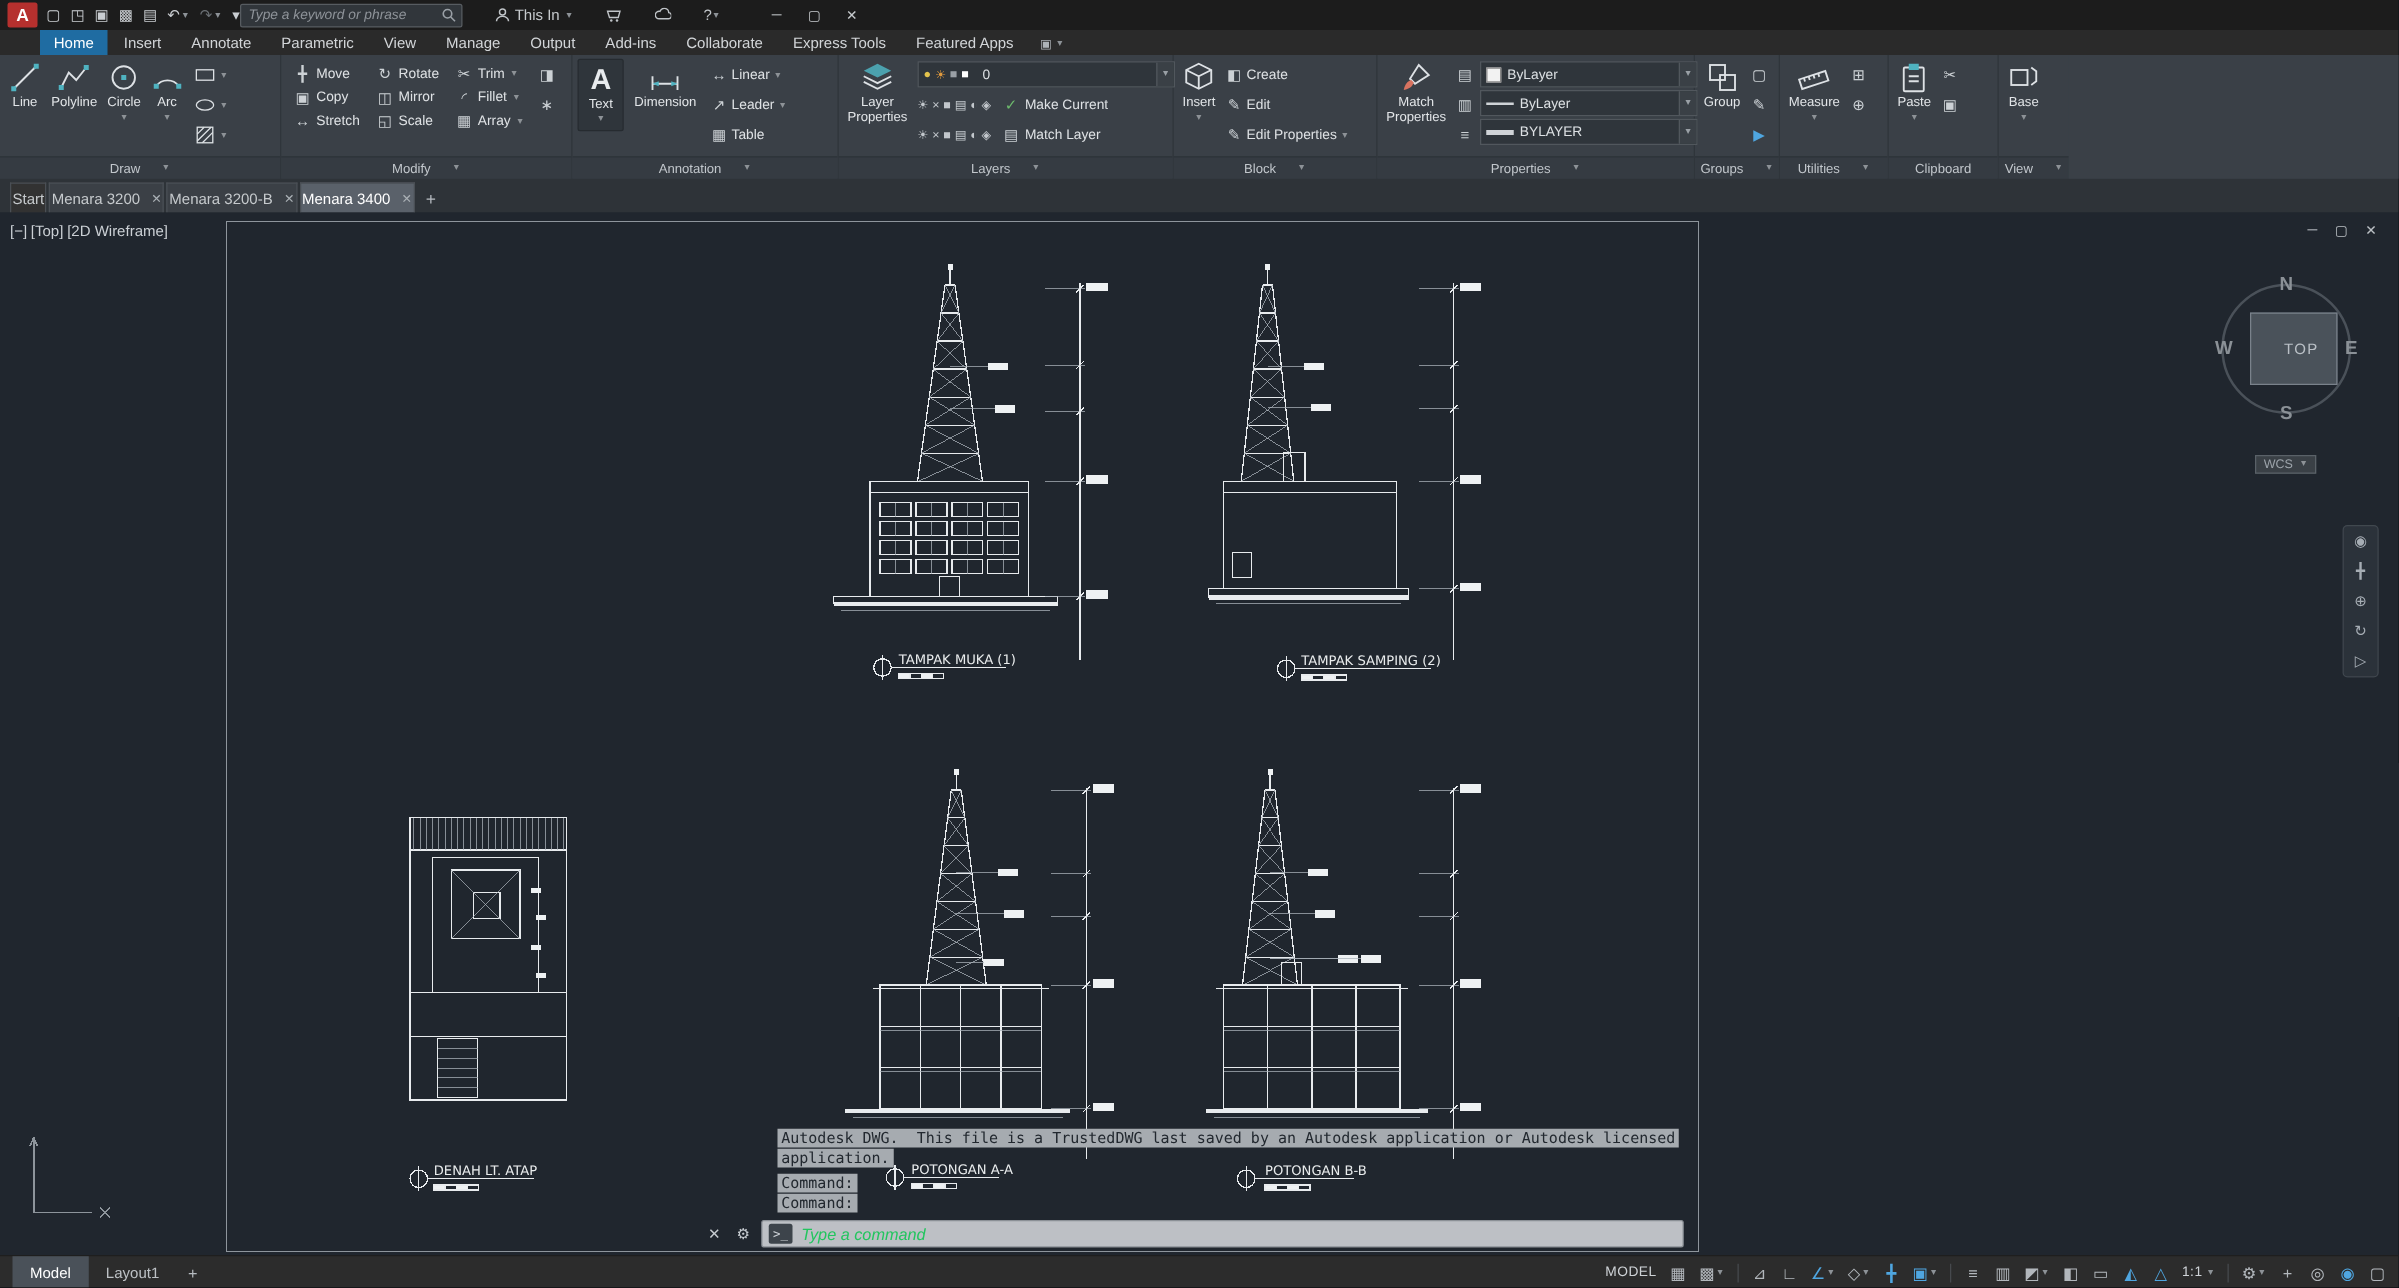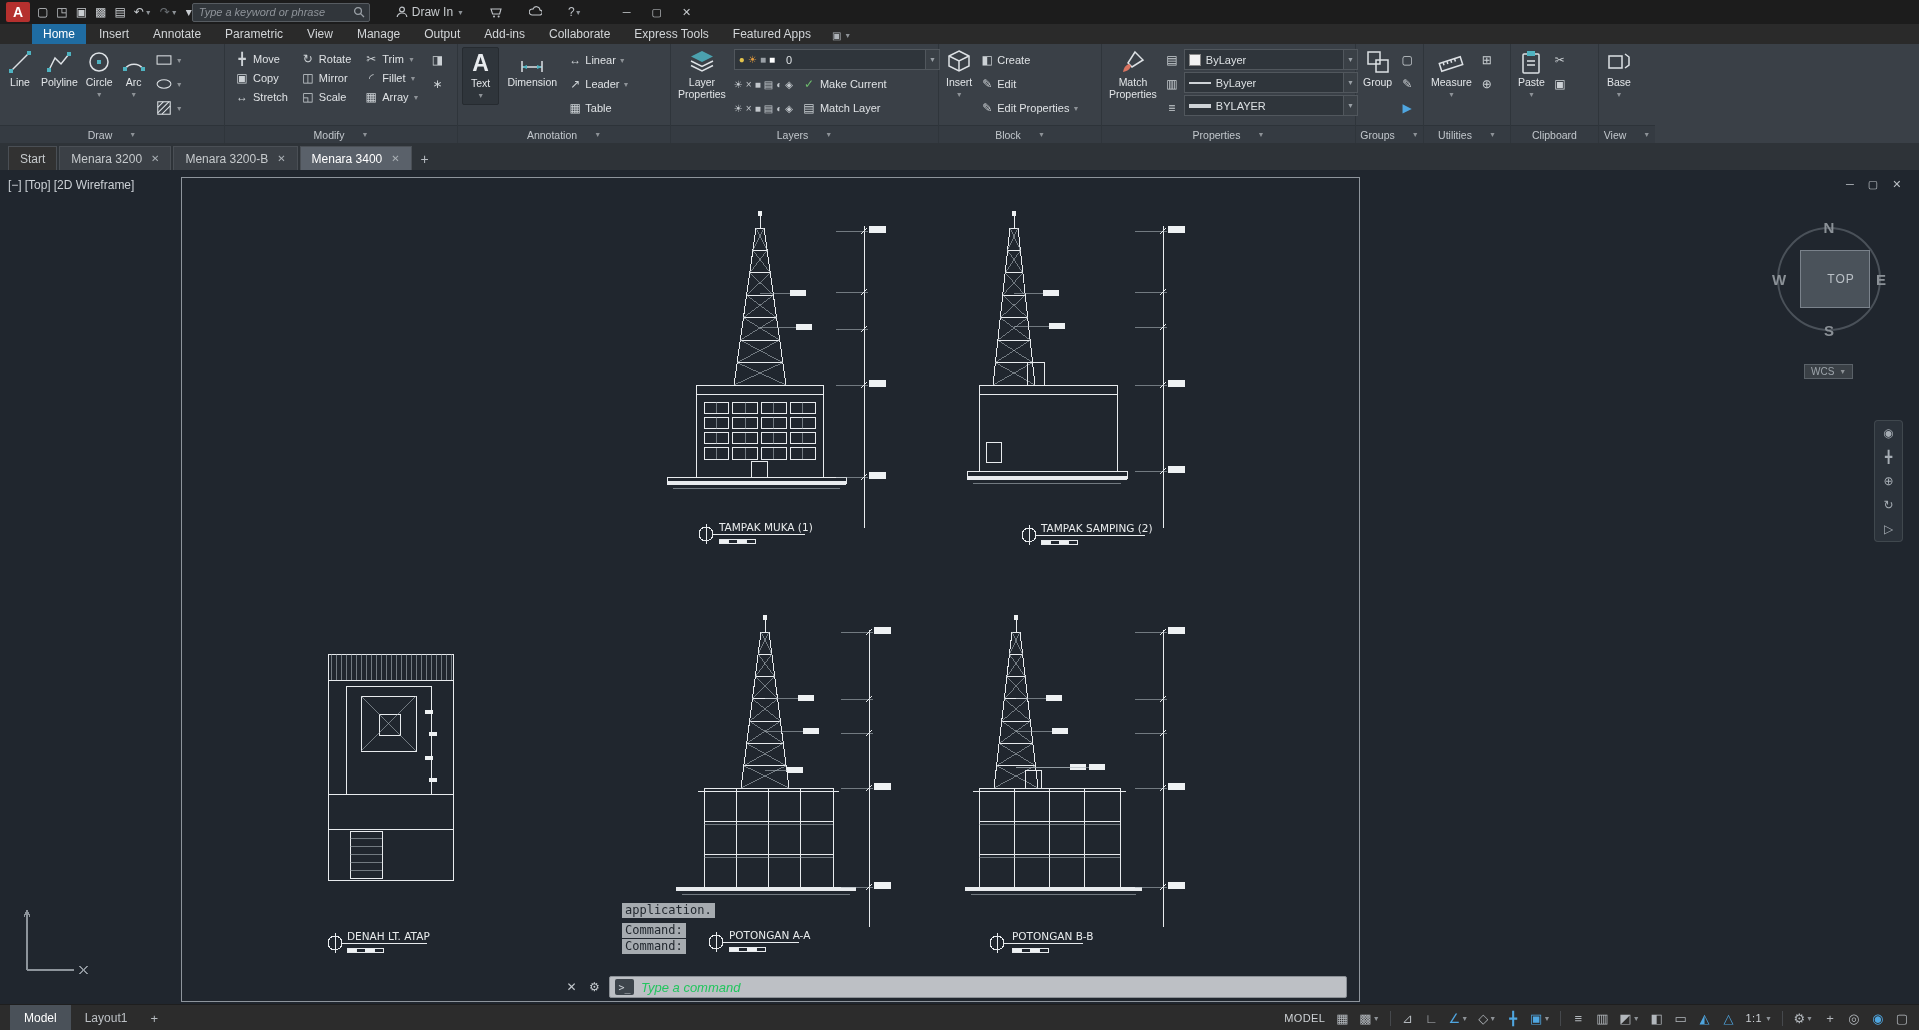--- a/index.html
+++ b/index.html
@@ -61,21 +61,21 @@
   .swatch{width:10px;height:10px;background:#f2f2f2;border:1px solid #888;}
   .lineglyph{width:22px;height:2px;background:#cfd3d7;}
   .lineglyph.thick{height:4px;}
   .lcombo-ic{font-size:10px;}
   .lrow-icons{display:flex;gap:3px;align-items:center;margin-right:6px;}
   .lrow-icons span{font-size:10px;color:#c2c7cc;}
   .two-line{width:56px;}
 
   
   #filetabs{height:27px;background:#2e3338;display:flex;align-items:flex-end;padding-left:8px;gap:2px;}
-  .ftab{height:23px;display:flex;align-items:center;gap:9px;padding:0 11px;background:#3b4046;color:#c6cacd;
+  .ftab{height:23px;display:flex;align-items:center;gap:9px;padding:0 1px;background:#3b4046;color:#c6cacd;
         font-size:12px;border:1px solid #4a4f55;border-bottom:none;}
   .ftab.start{background:#323232;}
   .ftab.active{background:#5a616a;color:#ffffff;}
   .ftab .x{font-size:10px;color:#aab0b5;}
   .ftab-plus{width:22px;height:22px;display:flex;align-items:center;justify-content:center;color:#b6bbc0;font-size:14px;}
 
   
   #canvas{position:relative;height:834px;background:#20262e;overflow:hidden;}
   #drawing{position:absolute;left:0;top:0;shape-rendering:crispEdges;}
   #drawing .ln{stroke:#e8ebee;fill:none;stroke-width:1;}
@@ -169,21 +169,21 @@
         <svg class="tb-icon" width="12" height="12" viewBox="0 0 12 12">
             <circle cx="5" cy="5" r="3.4" fill="none" stroke="#9aa0a6" stroke-width="1.3"></circle>
             <line x1="7.6" y1="7.6" x2="11" y2="11" stroke="#9aa0a6" stroke-width="1.3"></line>
           </svg>
       </div>
       <div class="signin">
         <svg width="12" height="12" viewBox="0 0 12 12">
             <circle cx="6" cy="3.5" r="2.4" fill="none" stroke="#bfc3c7" stroke-width="1.2"></circle>
             <path d="M1.2,11 a4.8,4 0 0 1 9.6,0" fill="none" stroke="#bfc3c7" stroke-width="1.2"></path>
           </svg>
-        <span>Draw In</span>
+        <span>This In</span>
         <span class="cr">▼</span>
       </div>
       <span class="tb-icon">
         <svg width="13" height="12" viewBox="0 0 13 12">
             <path d="M1,3 h10 l-1.4,5 h-7 z" fill="none" stroke="#bfc3c7" stroke-width="1.1"></path>
             <circle cx="4" cy="10.4" r="1" fill="#bfc3c7"></circle>
             <circle cx="8.6" cy="10.4" r="1" fill="#bfc3c7"></circle>
           </svg>
       </span>
       <span class="tb-icon">
@@ -1072,20 +1072,21 @@
 
     <div id="navbar">
         <span>◉</span>
         <span>╋</span>
         <span>⊕</span>
         <span>↻</span>
         <span>▷</span>
       </div>
 
     <div id="cmd-overlay">
+        <div class="cmd-line">Autodesk DWG.  This file is a TrustedDWG last saved by an Autodesk application or Autodesk licensed</div>
         <div class="cmd-line">application.</div>
         <div class="cmd-line gap">Command:</div>
         <div class="cmd-line">Command:</div>
       </div>
     <div id="cmd-input-row">
       <span class="cmd-tool">✕</span>
       <span class="cmd-tool">⚙</span>
       <div class="cmd-bar">
         <span class="cmd-badge">&gt;_</span>
         <span class="cmd-ph">Type a command</span>

